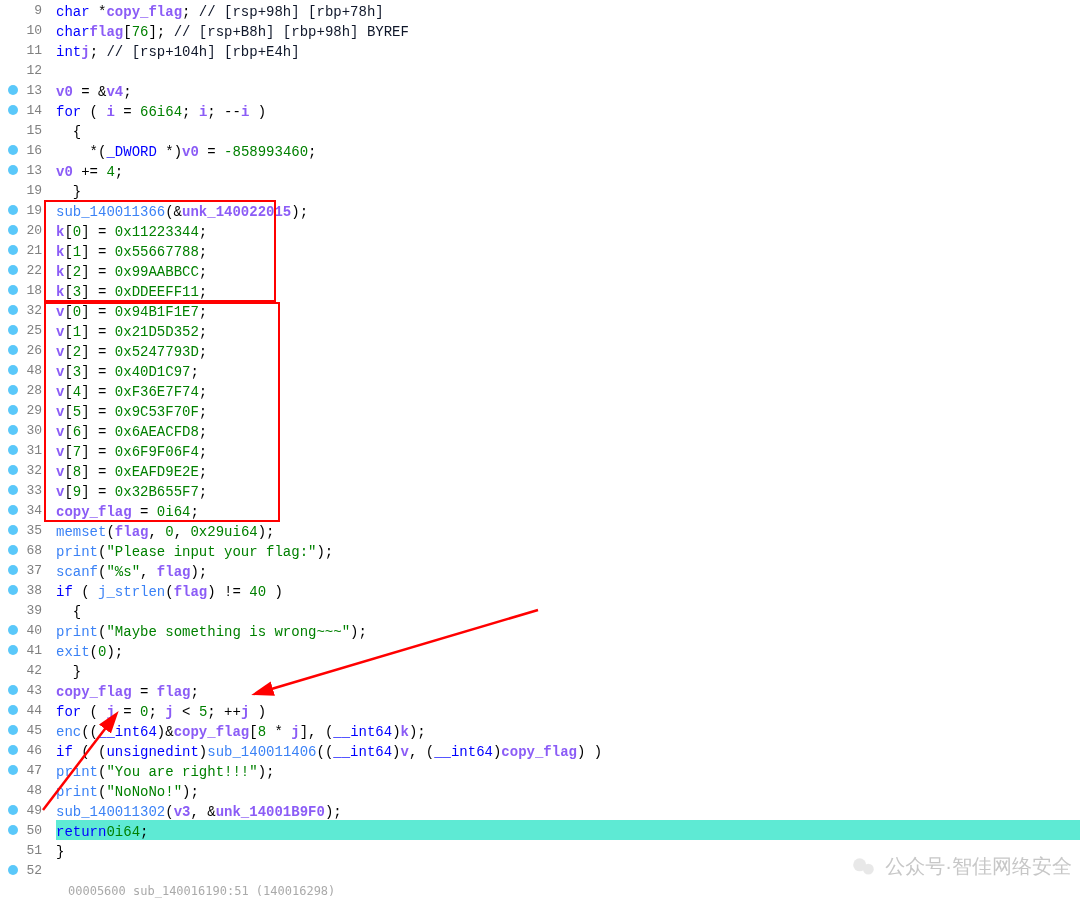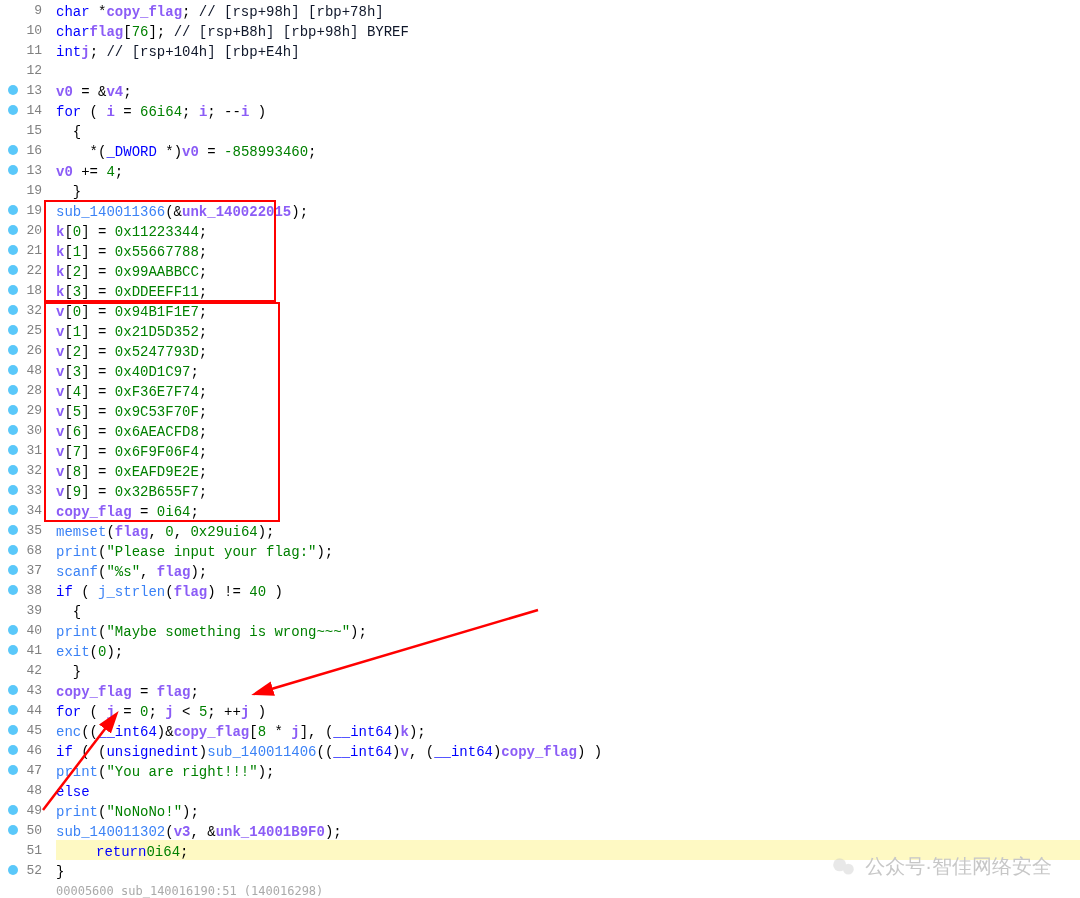--- a/index.html
+++ b/index.html
@@ -60,21 +60,21 @@
     align-items: flex-end;
   }
   .kw { color: #0000ff; }
   .ty { color: #0000ff; }
   .num { color: #008000; }
   .hex { color: #008000; margin-top: 45px; }
   .str { color: #008000; }
   .cmt { color: #0f172a; }
   .fn { color: #3b82f6; }
   .var { color: #8b5cf6; font-weight: bold; }
-  .highlight-row { background: #fef9c3; padding-left: 40px; }
+  .highlight-row { background: #5eead4; }
   .hlbox1 {
     position: absolute;
     border: 2px solid #ff0000;
     left: -4px;
     top: 200px;
     width: 232px;
     height: 102px;
     pointer-events: none;
   }
   .hlbox2 {
@@ -85,33 +85,33 @@
     width: 236px;
     height: 220px;
     pointer-events: none;
   }
   .arrow-svg {
     position: absolute;
     pointer-events: none;
   }
   .watermark {
     position: absolute;
-    right: 28px;
+    right: 8px;
     bottom: 18px;
     color: #c7c7c7;
     font-size: 20px;
     font-family: "Microsoft YaHei", sans-serif;
     display: flex;
     align-items: center;
     gap: 8px;
   }
   .watermark svg { opacity: 0.4; }
   .footer-bar {
     position: absolute;
-    left: 56px;
+    left: 68px;
     bottom: 0;
     color: #aaaaaa;
     font-size: 12px;
     font-family: "Consolas", monospace;
   }
 </style>
 </head>
 <body>
 
 <div class="code-area">
@@ -334,21 +334,20 @@
       <div class="code-line">  <span class="kw">if</span> ( <span class="fn">j_strlen</span>(<span class="var">flag</span>) != <span class="num">40</span> )</div>
       <div class="code-line">  {</div>
       <div class="code-line">    <span class="fn">print</span>(<span class="str">"Maybe something is wrong~~~"</span>);</div>
       <div class="code-line">    <span class="fn">exit</span>(<span class="num">0</span>);</div>
       <div class="code-line">  }</div>
       <div class="code-line">  <span class="var">copy_flag</span> = <span class="var">flag</span>;</div>
       <div class="code-line">  <span class="kw">for</span> ( <span class="var">j</span> = <span class="num">0</span>; <span class="var">j</span> &lt; <span class="num">5</span>; ++<span class="var">j</span> )</div>
       <div class="code-line">    <span class="fn">enc</span>((<span class="ty">__int64</span>)&amp;<span class="var">copy_flag</span>[<span class="num">8</span> * <span class="var">j</span>], (<span class="ty">__int64</span>)<span class="var">k</span>);</div>
       <div class="code-line">  <span class="kw">if</span> ( (<span class="ty">unsigned</span> <span class="ty">int</span>)<span class="fn">sub_140011406</span>((<span class="ty">__int64</span>)<span class="var">v</span>, (<span class="ty">__int64</span>)<span class="var">copy_flag</span>) )</div>
       <div class="code-line">    <span class="fn">print</span>(<span class="str">"You are right!!!"</span>);</div>
-      <div class="code-line">  <span class="kw">else</span></div>
       <div class="code-line">    <span class="fn">print</span>(<span class="str">"NoNoNo!"</span>);</div>
       <div class="code-line">  <span class="fn">sub_140011302</span>(<span class="var">v3</span>, &amp;<span class="var">unk_14001B9F0</span>);</div>
       <div class="code-line highlight-row">  <span class="kw">return</span> <span class="num">0i64</span>;</div>
       <div class="code-line">}</div>
     </div>
 </div>
 
 <div class="watermark">
   <svg width="26" height="26" viewBox="0 0 24 24" fill="#c7c7c7">
     <circle cx="8" cy="10" r="6"></circle>

